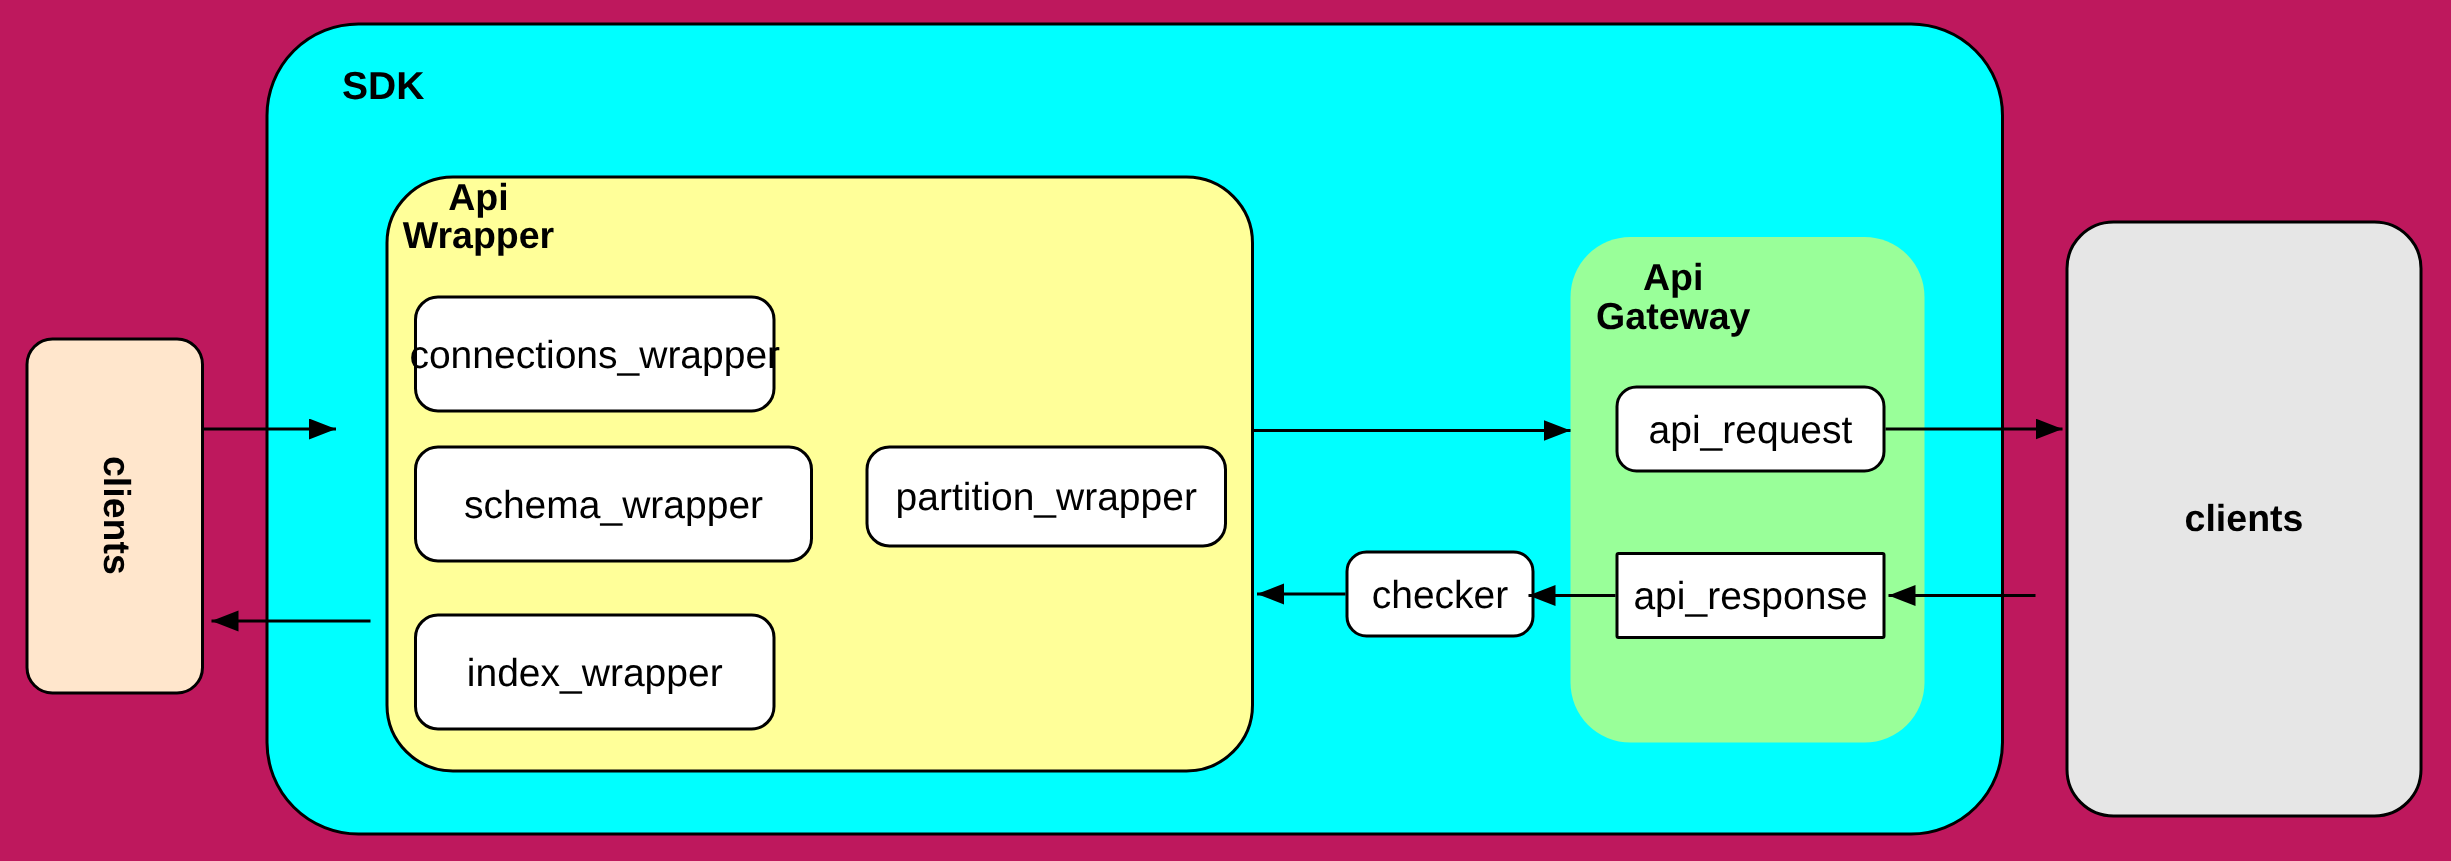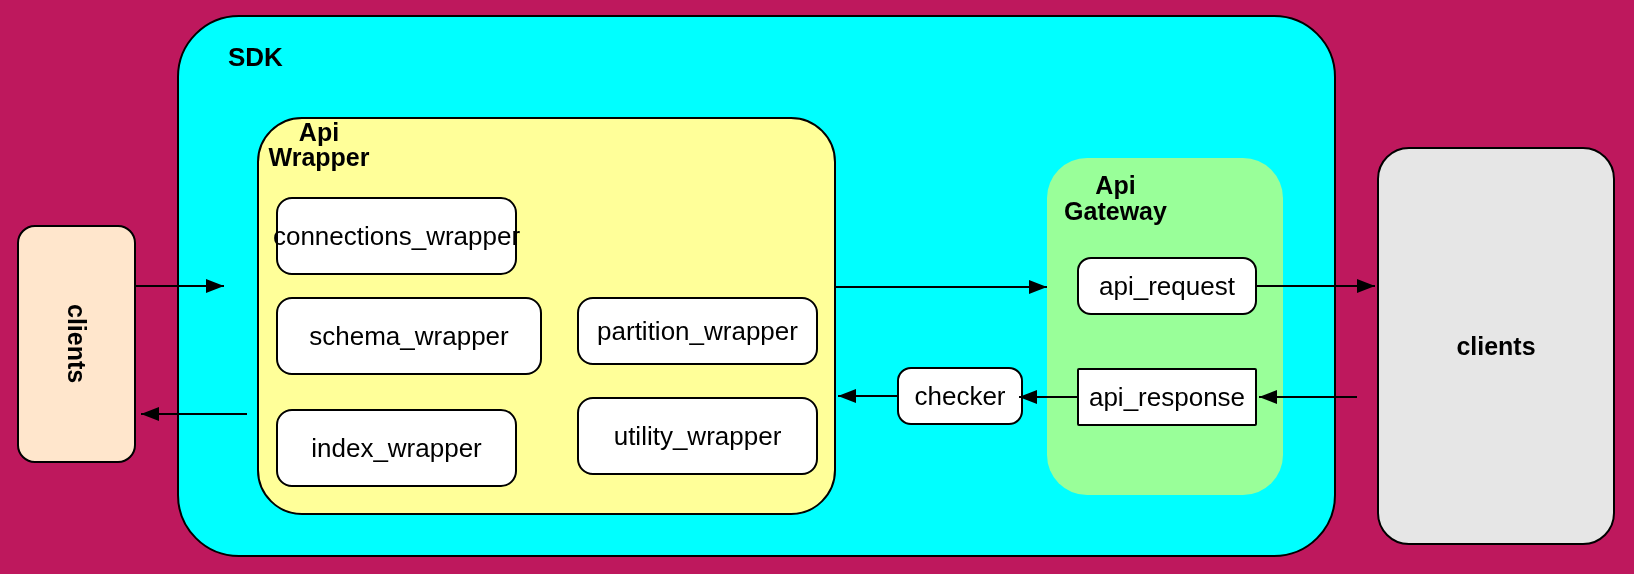--- a/index.html
+++ b/index.html
@@ -131,21 +131,20 @@
   <div class="node" id="api-wrapper-container"></div>
   <div id="api-wrapper-label">
     <div>Api</div>
     <div>Wrapper</div>
   </div>
 
   <div class="leaf" id="box-connections">connections_wrapper</div>
   <div class="leaf" id="box-schema">schema_wrapper</div>
   <div class="leaf" id="box-partition">partition_wrapper</div>
   <div class="leaf" id="box-index">index_wrapper</div>
-  <div class="leaf" id="box-utility">utility_wrapper</div>
 
   <div class="leaf" id="box-checker">checker</div>
 
   <div class="node" id="api-gateway-container"></div>
   <div id="api-gateway-label">
     <div>Api</div>
     <div>Gateway</div>
   </div>
   <div class="leaf" id="box-api-request">api_request</div>
   <div class="leaf" id="box-api-response">api_response</div>

